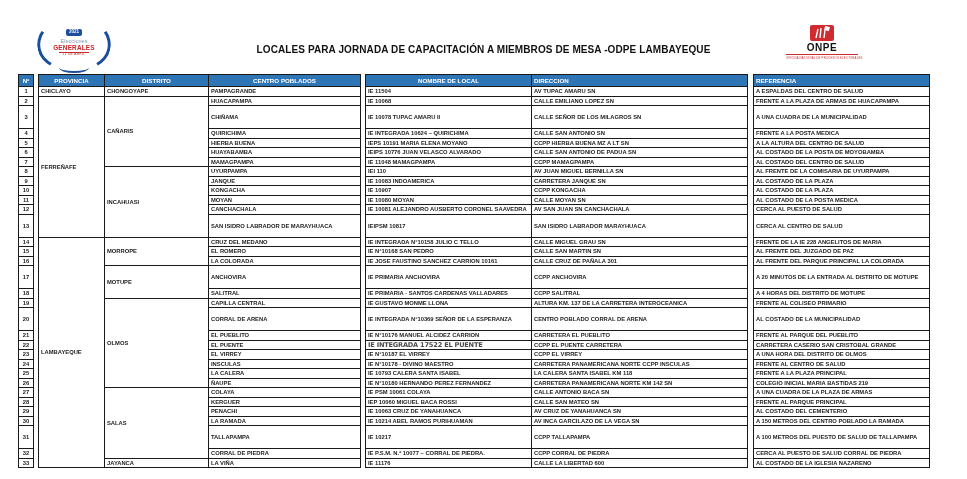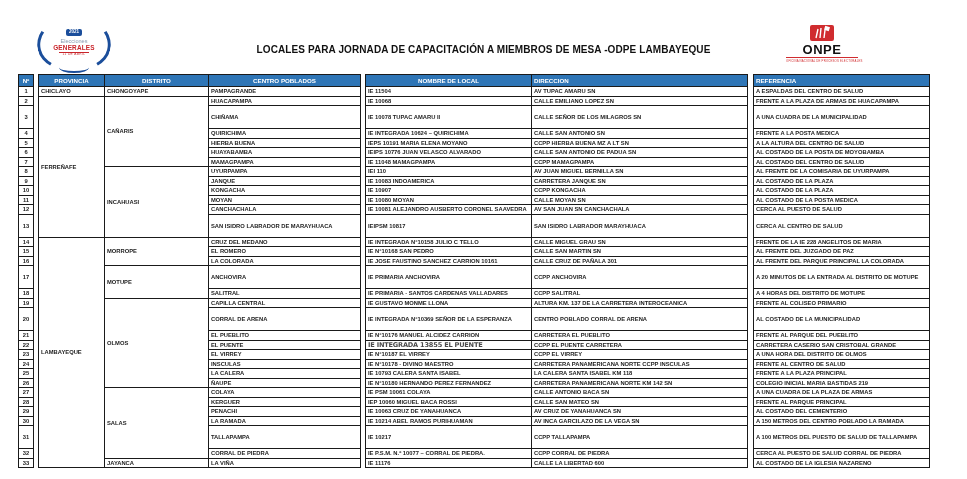--- a/index.html
+++ b/index.html
@@ -23,21 +23,21 @@
   .eg-line1 { font-size:5.6px; color:#8a9bb0; margin-top:1px; }
   .eg-line2 { font-size:6.4px; font-weight:800; color:#c9252b; letter-spacing:.2px; }
   .eg-rule  { width:30px; height:0; border-top:1px solid #c9252b; margin:1px auto 0 auto; }
   .eg-line3 { font-size:3.2px; color:#c9252b; letter-spacing:.4px; }
   .eg-swoosh { position:absolute; left:23px; bottom:0; width:30px; height:9px;
                border-bottom:2.5px solid #1b4e9b; border-radius:50%; }
 
   
   .logo-onpe { position:absolute; left:786px; top:24px; width:72px; text-align:center; }
   .onpe-icon { display:block; margin:0 auto; }
-  .onpe-name { font-size:13px; font-weight:800; color:#101010; letter-spacing:.5px; line-height:1; margin-top:1px; }
+  .onpe-name { font-size:10px; font-weight:800; color:#101010; letter-spacing:.5px; line-height:1; margin-top:1px; }
   .onpe-sub  { margin-top:1px; border-top:1.5px solid #d02c2f; padding-top:.5px;
                font-size:2.8px; color:#d02c2f; letter-spacing:.2px; white-space:nowrap; }
 
   
   table.locales {
     position:absolute; left:18px; top:74px; width:911px;
     border-collapse:collapse; table-layout:fixed;
   }
   .locales th, .locales td {
     border:1px solid #1a1a1a;
@@ -269,21 +269,21 @@
       <tr>
         <td class="num">21</td>
         <td>EL PUEBLITO</td>
         <td>IE N°10176 MANUEL ALCIDEZ CARRION</td>
         <td>CARRETERA EL PUEBLITO</td>
         <td>FRENTE AL PARQUE DEL PUEBLITO</td>
       </tr>
       <tr>
         <td class="num">22</td>
         <td>EL PUENTE</td>
-        <td class="alt-font">IE INTEGRADA 13855 EL PUENTE</td>
+        <td class="alt-font">IE INTEGRADA 17522 EL PUENTE</td>
         <td>CCPP  EL PUENTE CARRETERA</td>
         <td>CARRETERA CASERIO SAN CRISTOBAL GRANDE</td>
       </tr>
       <tr>
         <td class="num">23</td>
         <td>EL VIRREY</td>
         <td>IE N°10187 EL VIRREY</td>
         <td>CCPP EL VIRREY</td>
         <td>A UNA HORA DEL DISTRITO DE OLMOS</td>
       </tr>

